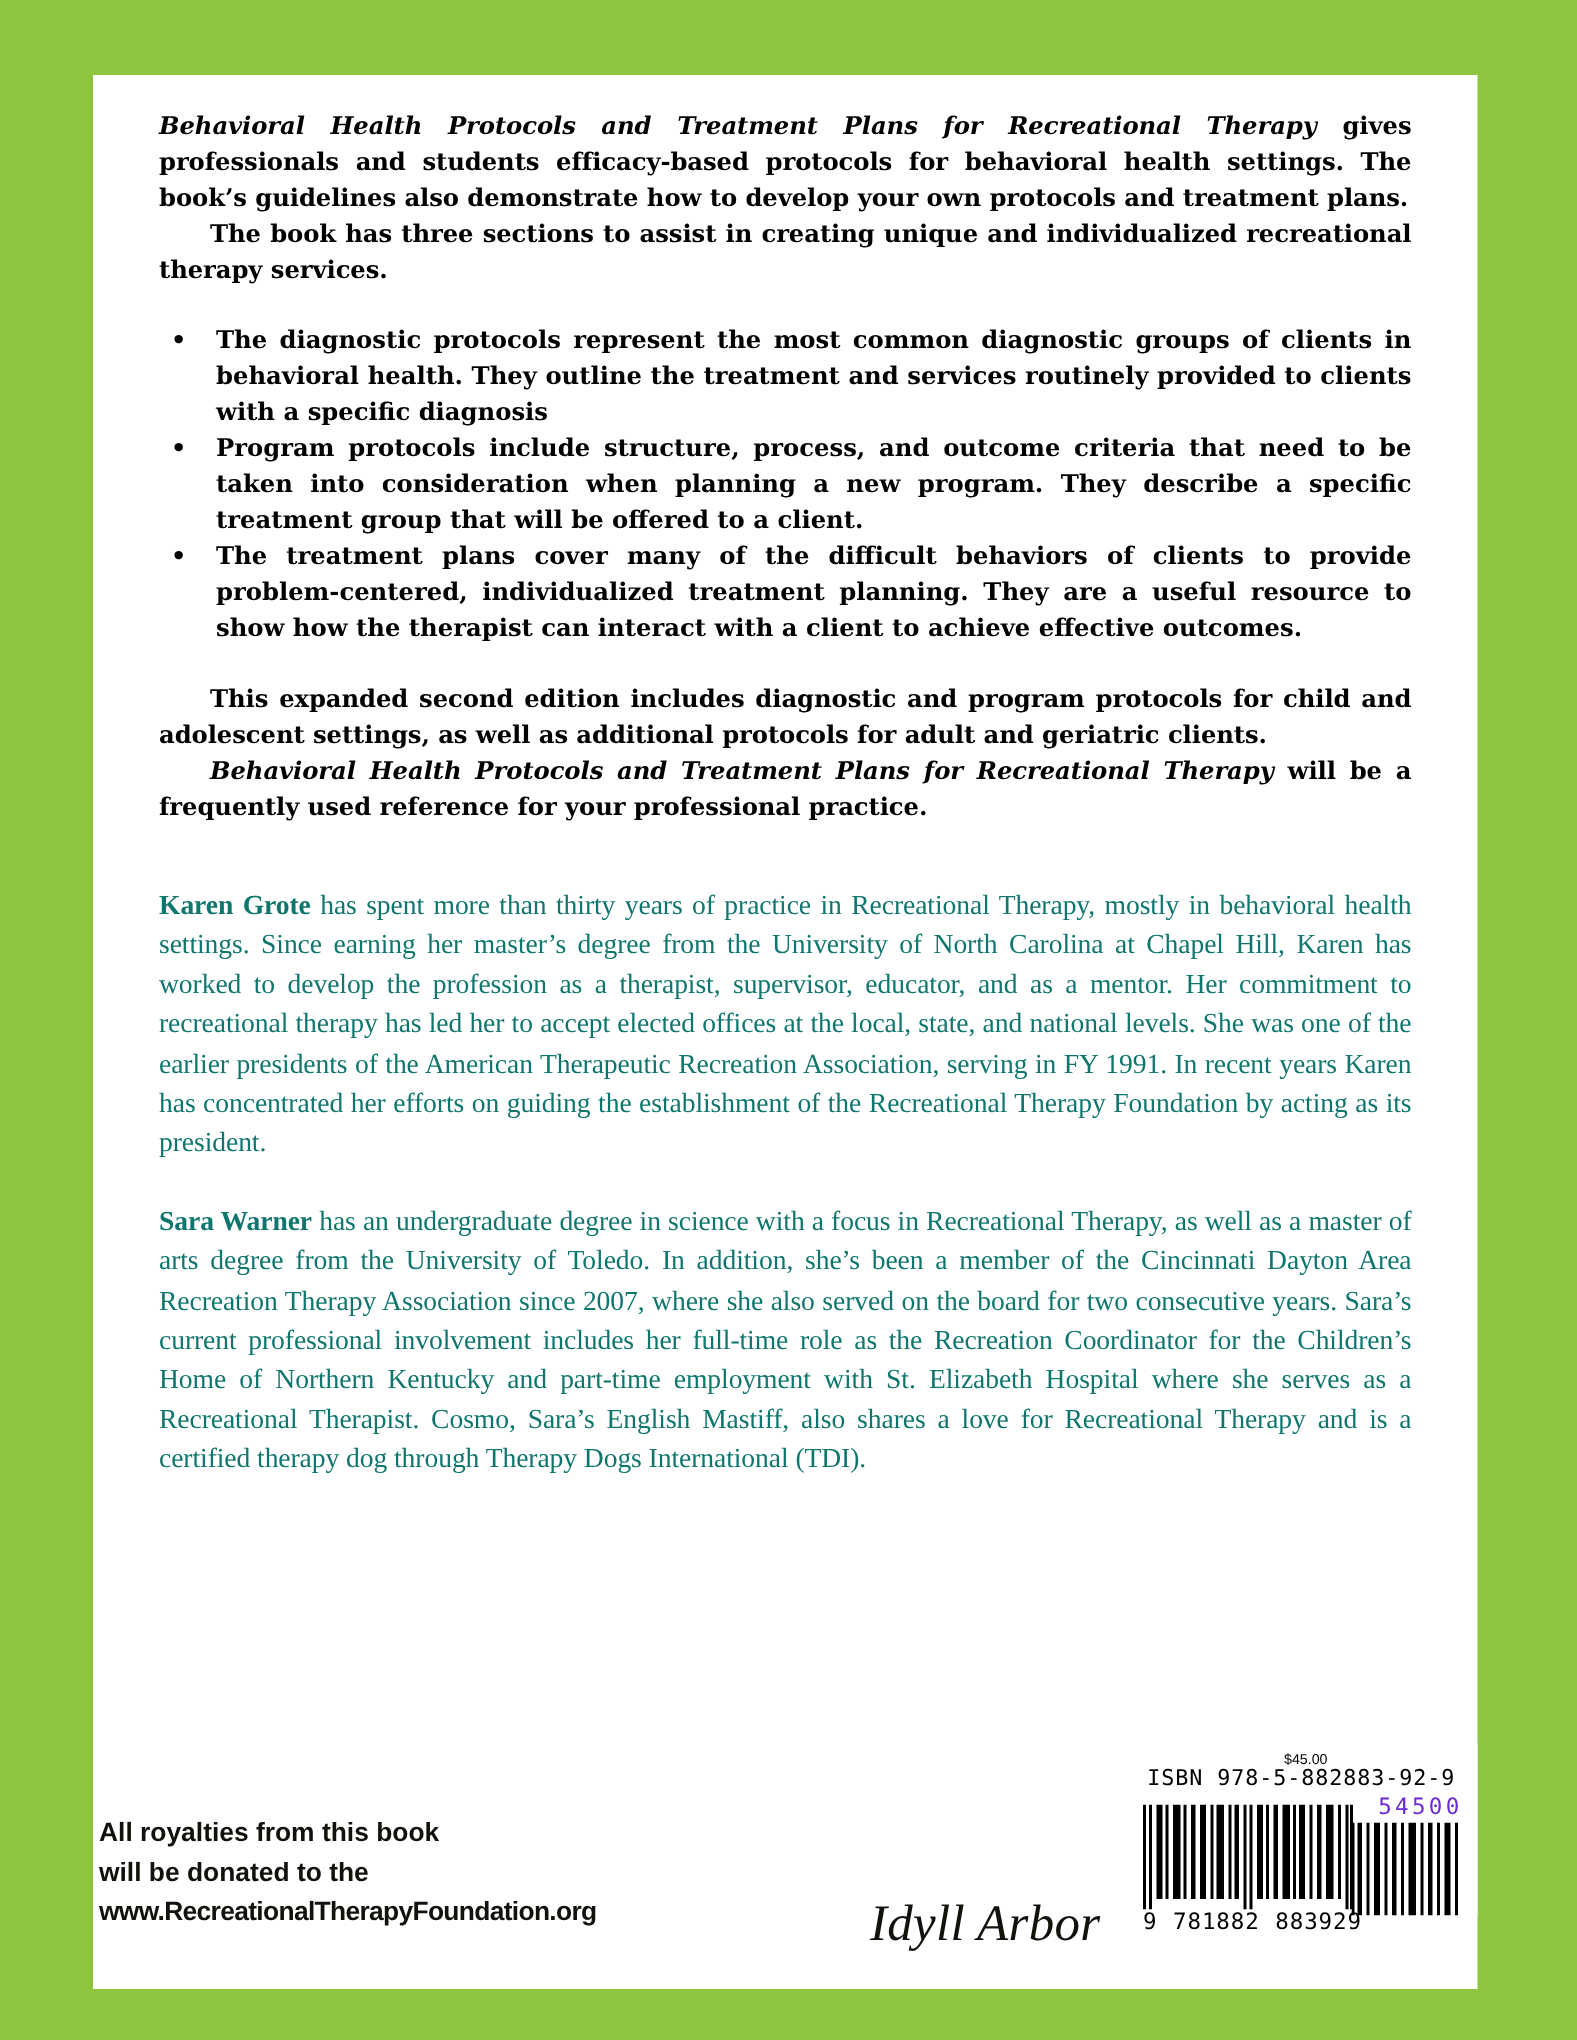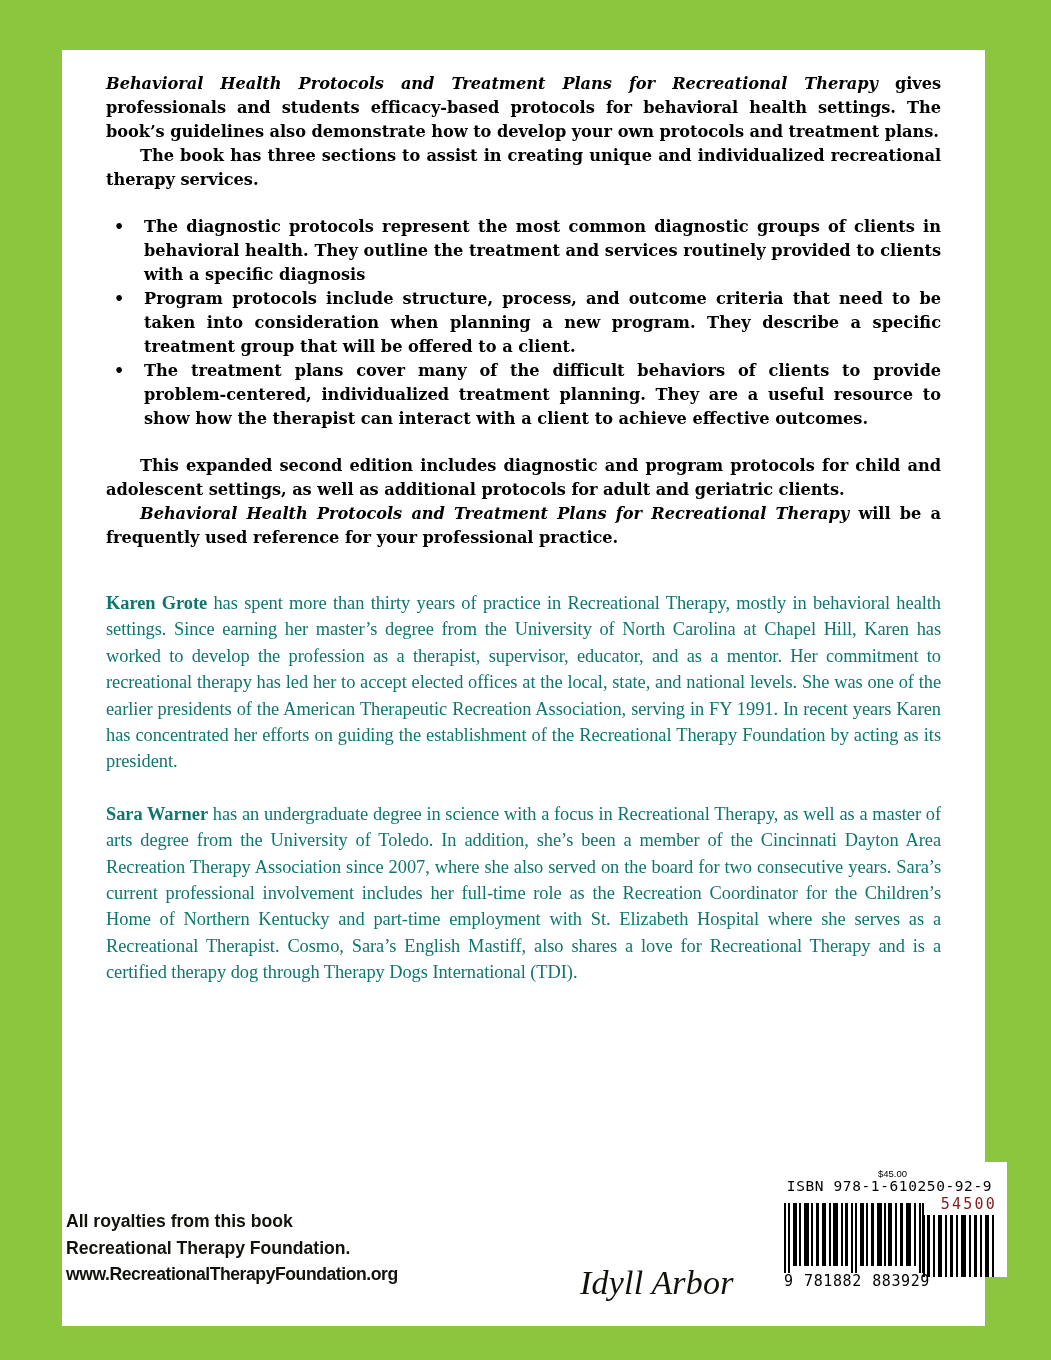--- a/index.html
+++ b/index.html
@@ -145,21 +145,21 @@
     line-height: 40px;
     color: #12120c;
     letter-spacing: 0.2px;
     white-space: nowrap;
     text-align: center;
   }
 
   
   #barcode-box {
     position: absolute;
-    left: 772px;
+    left: 750px;
     top: 1162px;
     width: 235px;
     height: 115px;
     background: #FFFFFF;
     box-sizing: border-box;
     padding: 6px 10px 0 10px;
   }
   #price {
     text-align: center;
     font-family: "Liberation Sans", sans-serif;
@@ -192,21 +192,21 @@
   #ean-addon-digits {
     position: absolute;
     right: 0;
     top: 0;
     width: 78px;
     text-align: right;
     font-family: "DejaVu Sans Mono", "Liberation Mono", monospace;
     font-size: 15px;
     line-height: 17px;
     letter-spacing: 2.2px;
-    color: #7f1d1d;
+    color: #6d28d9;
   }
   #ean-addon {
     position: absolute;
     right: 2px;
     top: 19px;
     width: 72px;
     height: 62px;
   }
   #ean-digits {
     position: absolute;
@@ -255,31 +255,31 @@
   <p class="bio"><b>Karen Grote</b><span> has spent more than thirty years of practice in Recreational Therapy, mostly in behavioral health settings. Since earning her master’s degree from the University of North Carolina at Chapel Hill, Karen has worked to develop the profession as a therapist, supervisor, educator, and as a mentor. Her commitment to recreational therapy has led her to accept elected offices at the local, state, and national levels. She was one of the earlier presidents of the American Therapeutic Recreation Association, serving in FY 1991. In recent years Karen has concentrated her efforts on guiding the establishment of the Recreational Therapy Foundation by acting as its president.</span></p>
 
   <div class="bio-gap"></div>
 
   <p class="bio"><b>Sara Warner</b><span> has an undergraduate degree in science with a focus in Recreational Therapy, as well as a master of arts degree from the University of Toledo. In addition, she’s been a member of the Cincinnati Dayton Area Recreation Therapy Association since 2007, where she also served on the board for two consecutive years. Sara’s current professional involvement includes her full-time role as the Recreation Coordinator for the Children’s Home of Northern Kentucky and part-time employment with St. Elizabeth Hospital where she serves as a Recreational Therapist. Cosmo, Sara’s English Mastiff, also shares a love for Recreational Therapy and is a certified therapy dog through Therapy Dogs International (TDI).</span></p>
 
 </div>
 
 <div id="royalties">
   <div>All royalties from this book</div>
-  <div>Recreational Therapy Foundation.</div>
+  <div>will be donated to the</div>
   <div class="url">www.RecreationalTherapyFoundation.org</div>
 </div>
 
 <div id="logo-block">
   <div id="logo-word">Idyll Arbor</div>
 </div>
 
 <div id="barcode-box">
   <div id="price">$45.00</div>
-  <div id="isbn-line">ISBN 978-1-610250-92-9</div>
+  <div id="isbn-line">ISBN 978-5-882883-92-9</div>
   <div id="bars-row">
     <svg id="ean-main" viewBox="0 0 140 70" preserveAspectRatio="none">
       <g fill="#000">
         <rect x="0" y="0" width="2" height="70"></rect>
         <rect x="4" y="0" width="2" height="70"></rect>
         <rect x="9" y="0" width="4" height="63"></rect>
         <rect x="15" y="0" width="2" height="63"></rect>
         <rect x="20" y="0" width="5" height="63"></rect>
         <rect x="27" y="0" width="2" height="63"></rect>
         <rect x="32" y="0" width="3" height="63"></rect>

